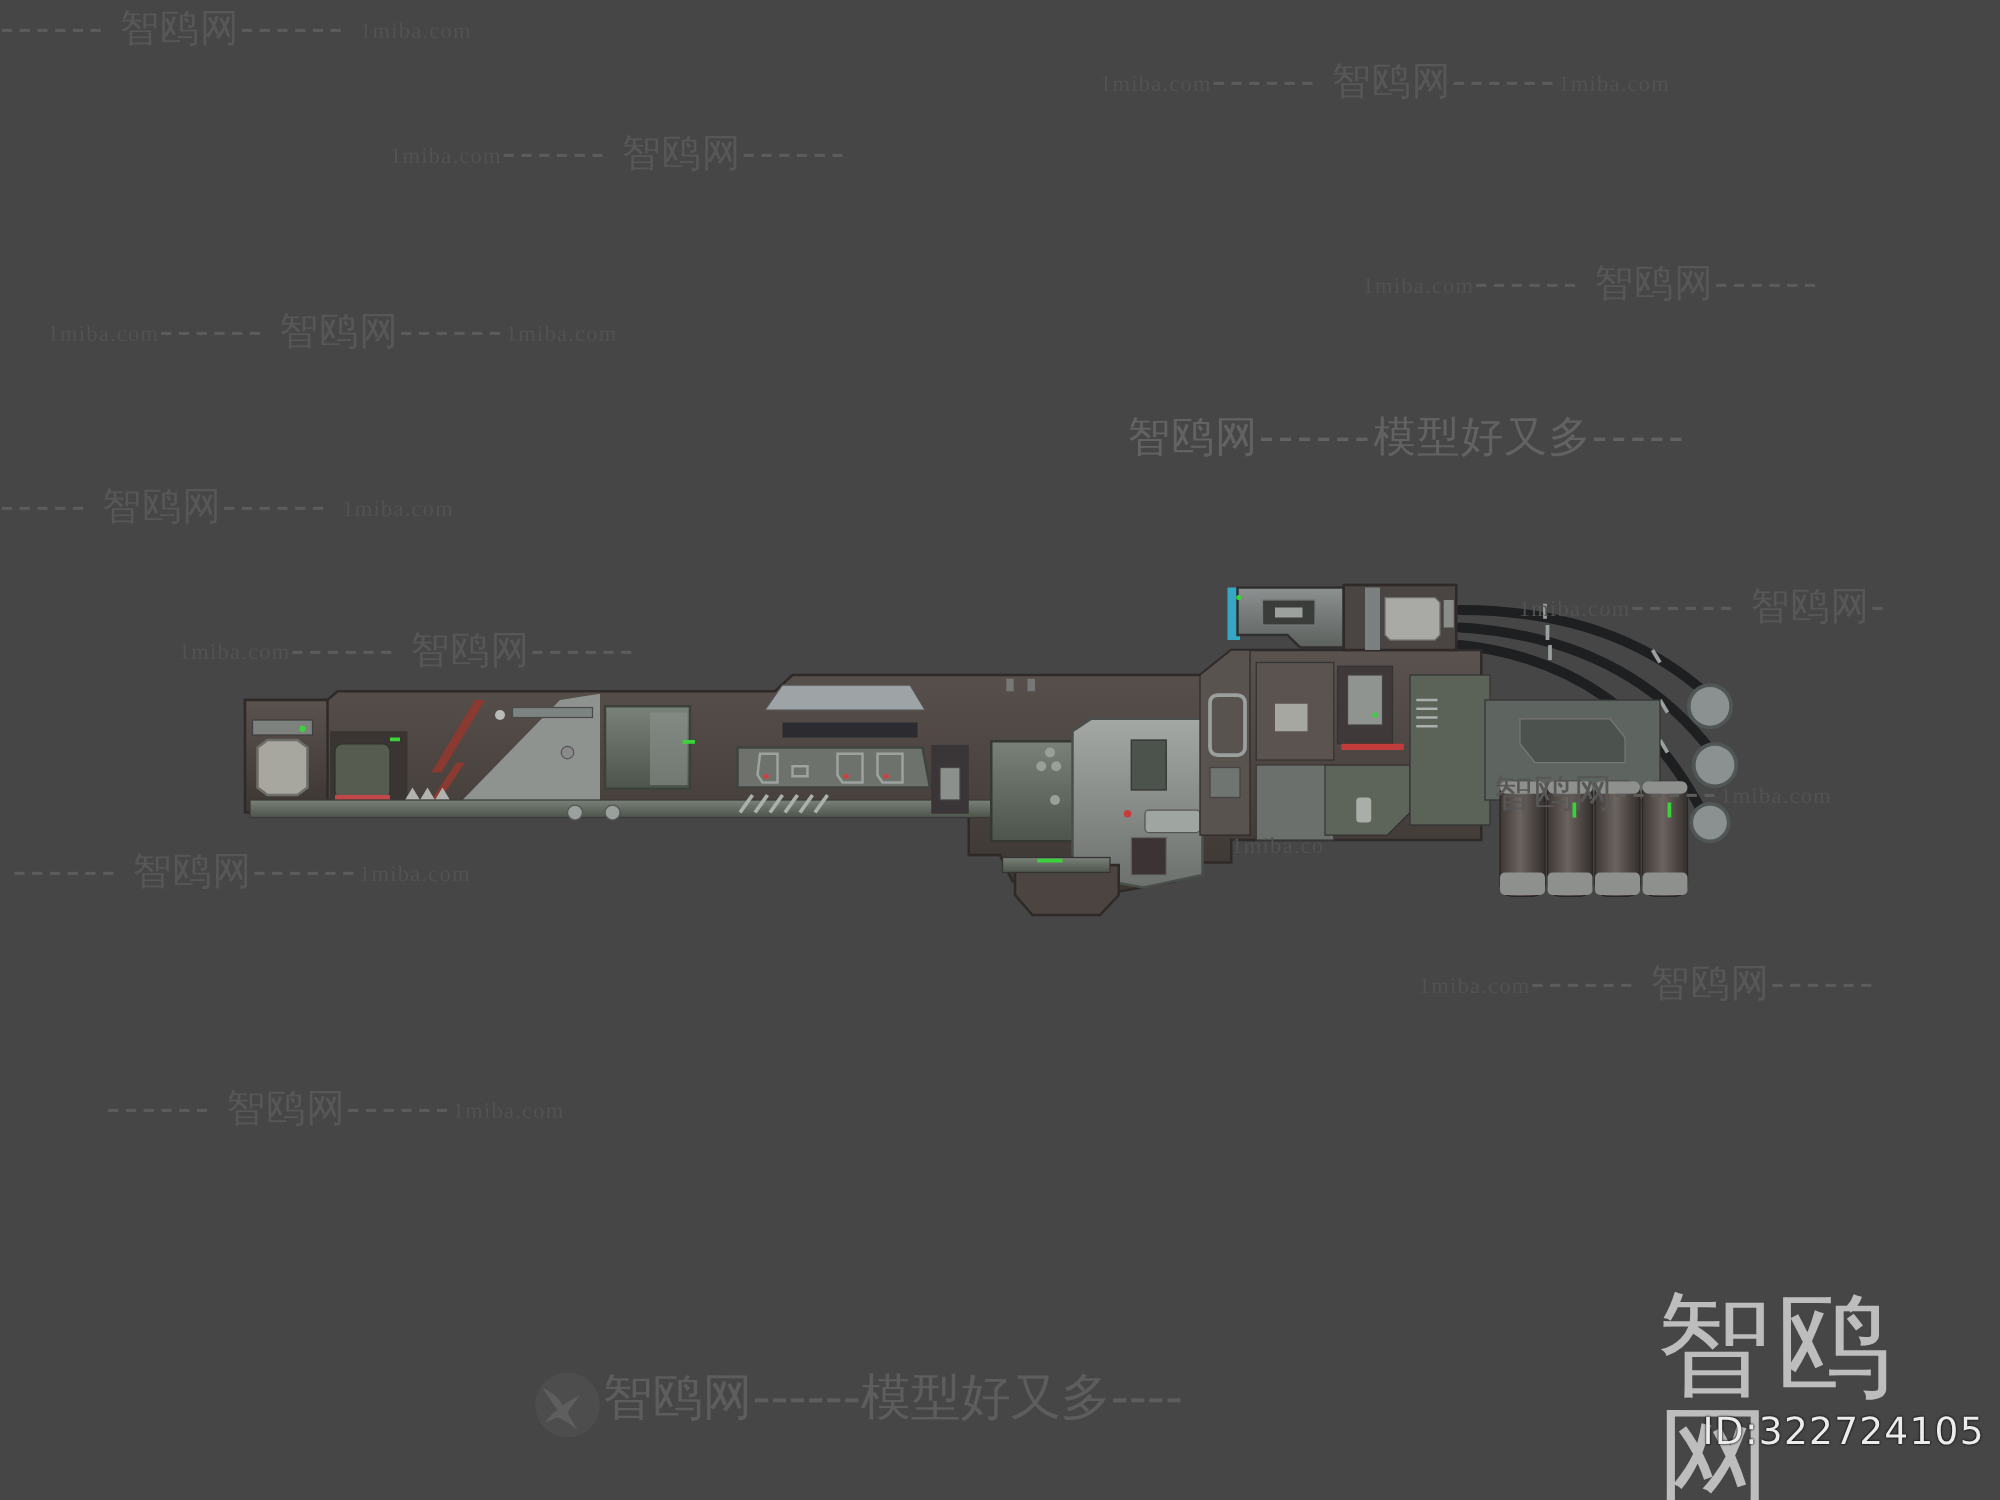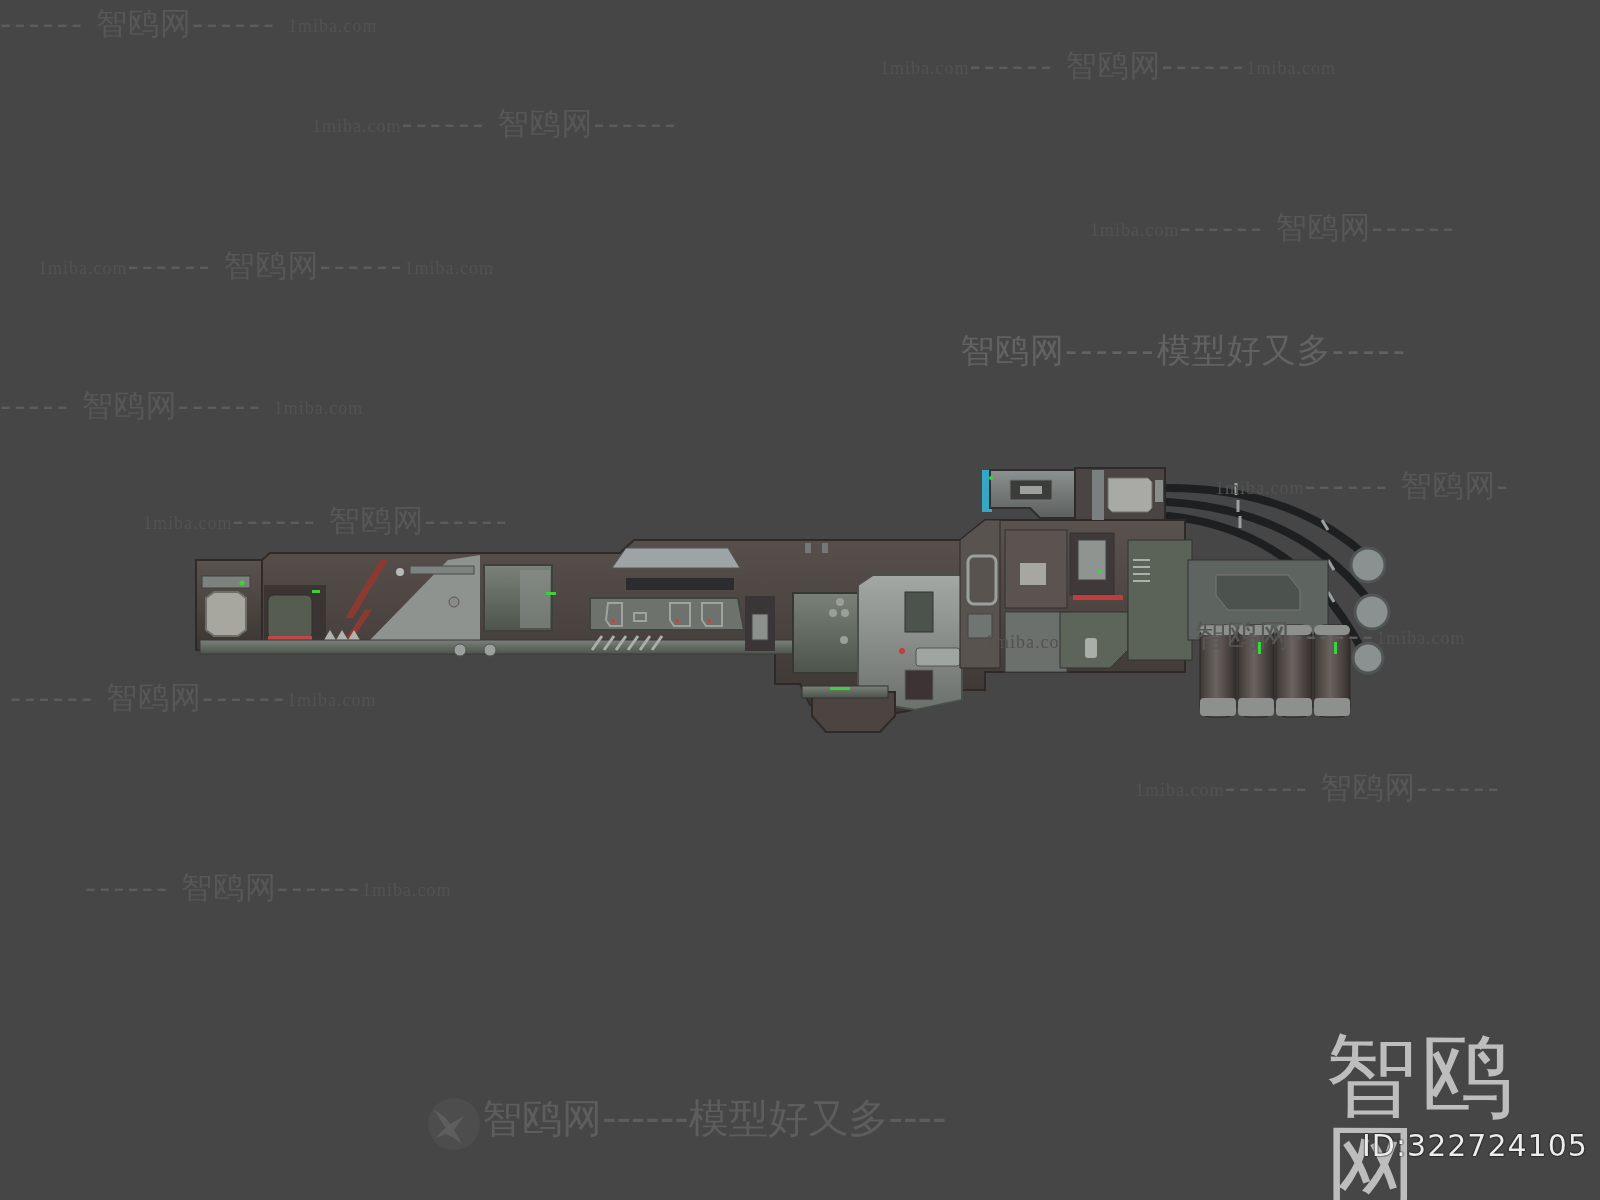--- a/index.html
+++ b/index.html
@@ -218,33 +218,33 @@
 </div>
 <div class="wm" style="left:312px;top:108px">
   <span class="dom">1miba.com</span><span class="dash">------</span> <span class="cn">智鸥网</span><span class="dash">------</span>
 </div>
 <div class="wm" style="left:1090px;top:212px">
   <span class="dom">1miba.com</span><span class="dash">------</span> <span class="cn">智鸥网</span><span class="dash">------</span>
 </div>
 <div class="wm" style="left:38px;top:250px">
   <span class="dom">1miba.com</span><span class="dash">------</span> <span class="cn">智鸥网</span><span class="dash">------</span><span class="dom">1miba.com</span>
 </div>
-<div class="wm bright" style="left:960px;top:333px;font-size:34px">
+<div class="wm bright" style="left:902px;top:333px;font-size:34px">
   <span class="cn">智鸥网</span><span class="dash">------</span><span class="cn">模型好又多</span><span class="dash">-----</span>
 </div>
 <div class="wm" style="left:0;top:390px">
   <span class="dash">-----</span> <span class="cn">智鸥网</span><span class="dash">------</span> <span class="dom">1miba.com</span>
 </div>
 <div class="wm" style="left:1215px;top:470px">
   <span class="dom">1miba.com</span><span class="dash">------</span> <span class="cn">智鸥网</span><span class="dash">-</span>
 </div>
 <div class="wm" style="left:143px;top:505px">
   <span class="dom">1miba.com</span><span class="dash">------</span> <span class="cn">智鸥网</span><span class="dash">------</span>
 </div>
-<div class="wm" style="left:985px;top:624px">
+<div class="wm" style="left:985px;top:660px">
   <span class="dom">1miba.co</span>
 </div>
 <div class="wm" style="left:1195px;top:620px">
   <span class="cn">智鸥网</span><span class="dash">------</span><span class="dom">1miba.com</span>
 </div>
 <div class="wm" style="left:10px;top:682px">
   <span class="dash">------</span> <span class="cn">智鸥网</span><span class="dash">------</span><span class="dom">1miba.com</span>
 </div>
 <div class="wm" style="left:1135px;top:772px">
   <span class="dom">1miba.com</span><span class="dash">------</span> <span class="cn">智鸥网</span><span class="dash">------</span>

